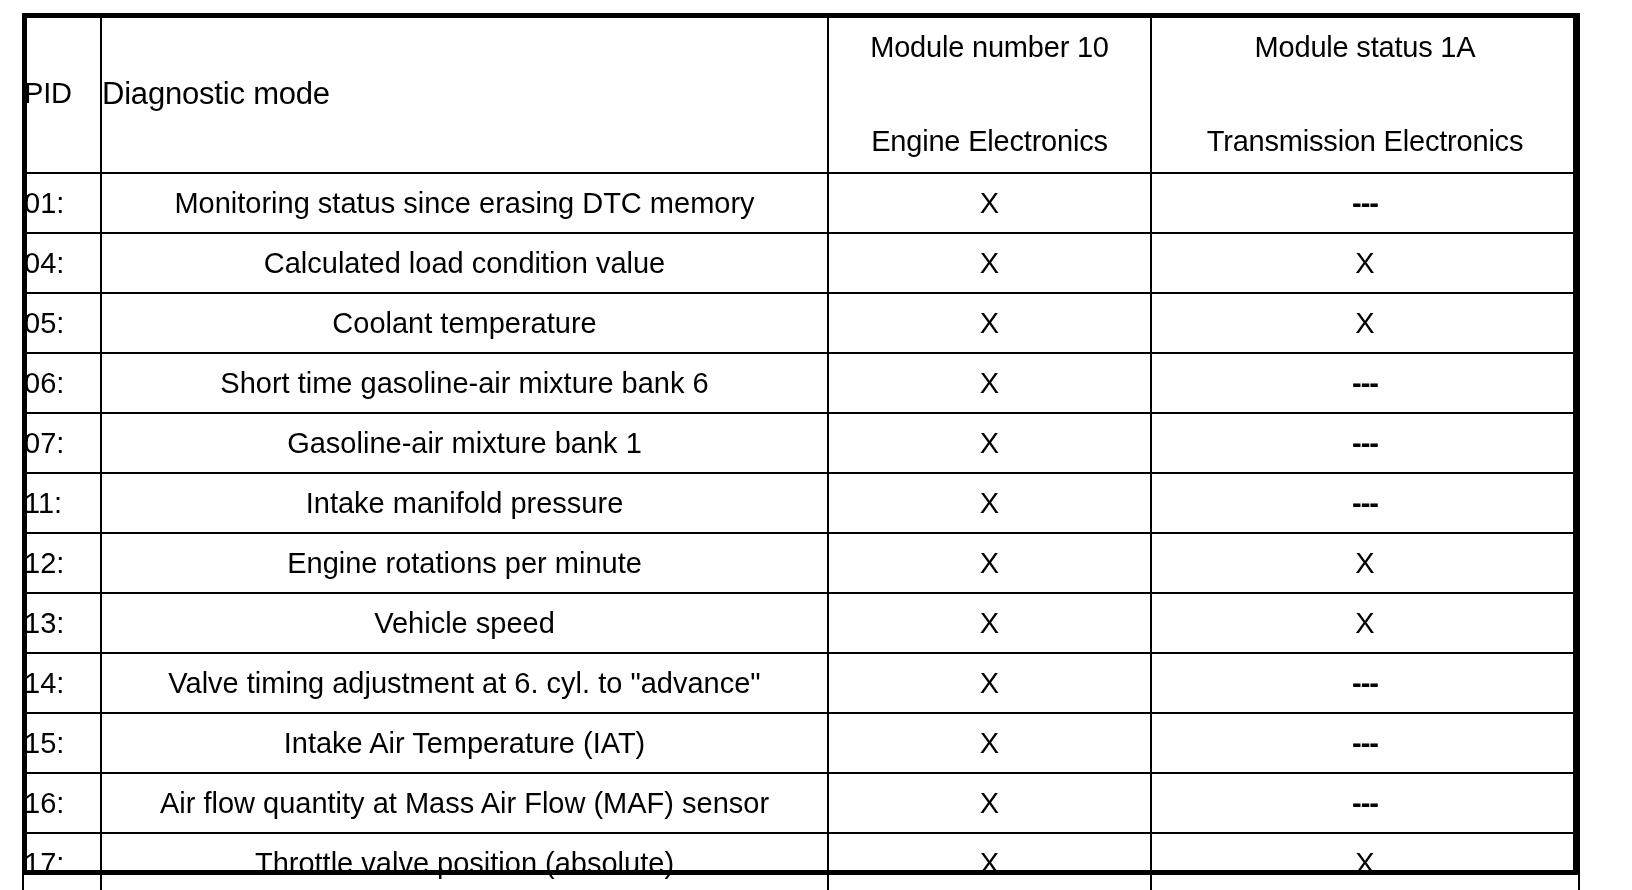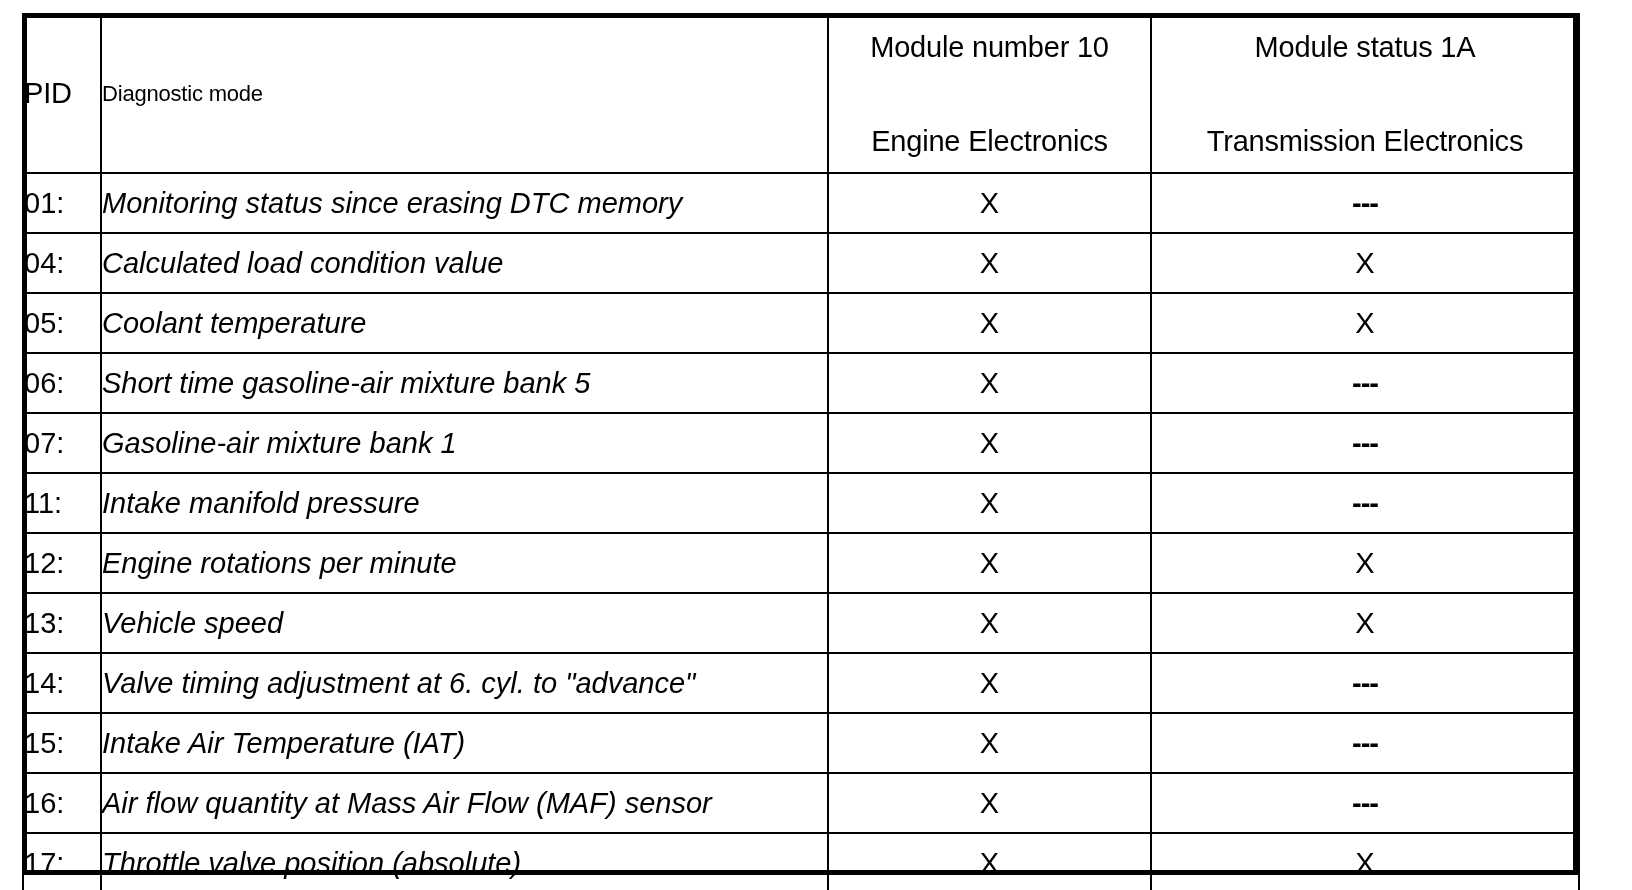--- a/index.html
+++ b/index.html
@@ -78,21 +78,21 @@
     padding-left: 11px;
     vertical-align: top;
     padding-top: 16px;
     font-size: 29px;
   }
   .th-desc {
     text-align: left;
     padding-left: 15px;
     vertical-align: top;
     padding-top: 16px;
-    font-size: 22px;
+    font-size: 31px;
   }
   .th-mod {
     text-align: center;
     vertical-align: top;
     padding-top: 16px;
   }
   .th-mod .line1 {
     display: block;
     font-size: 29px;
     line-height: 34px;
@@ -113,24 +113,23 @@
     font-size: 29px;
     line-height: 58px;
   }
   .td-pid {
     text-align: left;
     padding-left: 11px;
     white-space: nowrap;
     margin-left: 30px;
   }
   .td-desc {
-    text-align: left;
+    text-align: center;
     padding-left: 15px;
     white-space: nowrap;
-    font-style: italic;
   }
   .td-mark {
     text-align: center;
     font-size: 29px;
     white-space: nowrap;
   }
   .td-mark.dash {
     font-weight: bold;
     letter-spacing: -1px;
   }
@@ -175,21 +174,21 @@
           <td class="td-mark">X</td>
         </tr>
         <tr>
           <td class="td-pid">05:</td>
           <td class="td-desc">Coolant temperature</td>
           <td class="td-mark">X</td>
           <td class="td-mark">X</td>
         </tr>
         <tr>
           <td class="td-pid">06:</td>
-          <td class="td-desc">Short time gasoline-air mixture bank 5</td>
+          <td class="td-desc">Short time gasoline-air mixture bank 6</td>
           <td class="td-mark">X</td>
           <td class="td-mark dash">---</td>
         </tr>
         <tr>
           <td class="td-pid">07:</td>
           <td class="td-desc">Gasoline-air mixture bank 1</td>
           <td class="td-mark">X</td>
           <td class="td-mark dash">---</td>
         </tr>
         <tr>

